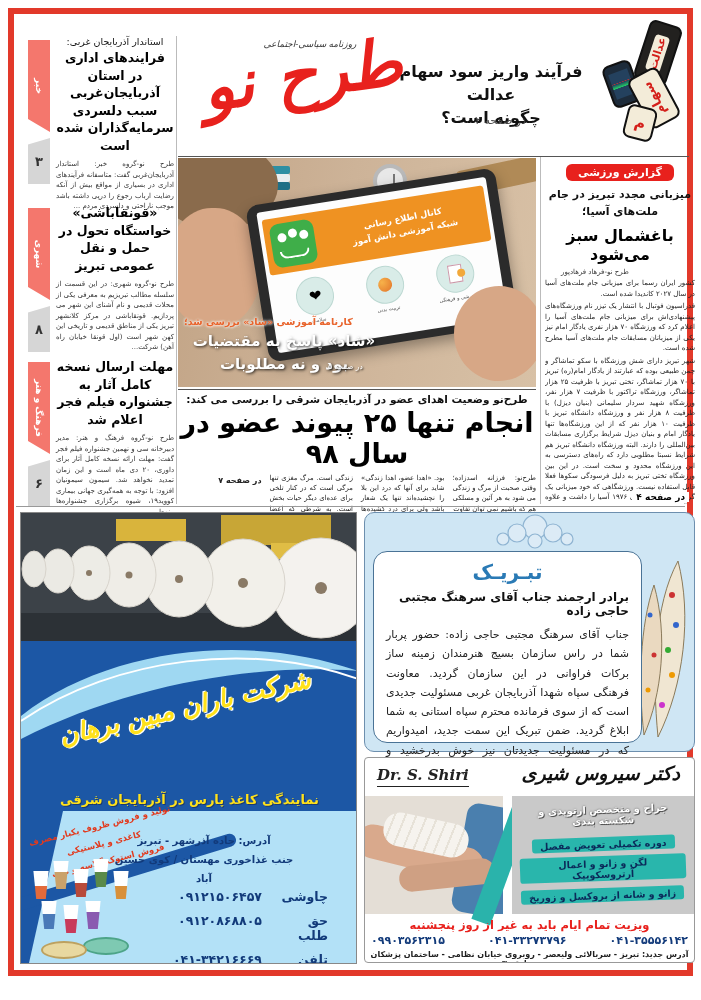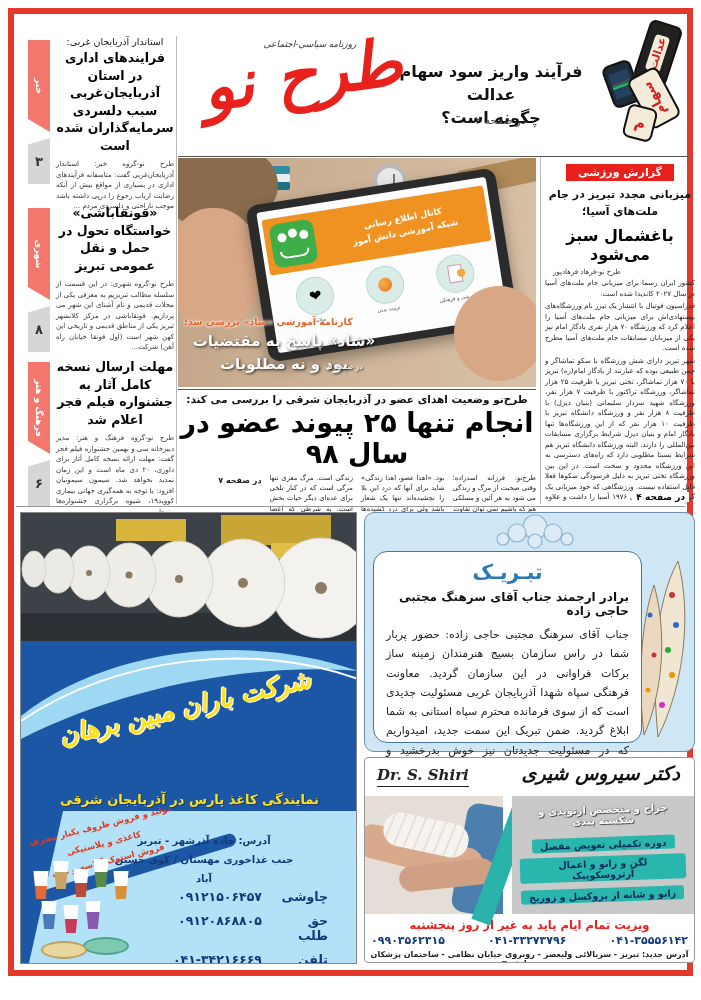--- a/index.html
+++ b/index.html
@@ -66,24 +66,24 @@
   .app .cap { font-size:5px; color:#555; margin-top:2px; }
   .ball1 { width:14px; height:14px; border-radius:50%; background:radial-gradient(circle at 30% 30%, #f7b24a, #e2732a); }
   .cert { width:14px; height:18px; background:#fff; border:1px solid #c9a; position:relative; }
   .cert i { position:absolute; right:-4px; top:4px; width:8px; height:8px; border-radius:50%; background:#f2a93b; }
   .ov-kicker { position:absolute; left:6px; bottom:60px; color:#e8632b; font-size:9.5px; font-weight:bold; text-shadow:0 0 3px #fff,0 0 3px #fff; }
   .ov-head { position:absolute; left:6px; bottom:12px; width:200px; color:#fff; font-size:15px; font-weight:bold; line-height:1.5; text-shadow:1px 1px 3px rgba(0,0,0,.8); text-align:center; }
   .ov-ref { position:absolute; left:150px; bottom:16px; color:#fff; font-size:7.5px; text-shadow:1px 1px 2px #000; }
 
   
   .sports { position:absolute; left:545px; top:158px; width:150px; height:346px; overflow:hidden; }
-  .sp-label { width:108px; margin:6px auto 6px; background:#e8211d; color:#fff; font-weight:bold; font-size:11px; text-align:center; border-radius:0; padding:2px 0; }
+  .sp-label { width:108px; margin:6px auto 6px; background:#e8211d; color:#fff; font-weight:bold; font-size:11px; text-align:center; border-radius:6px; padding:2px 0; }
   .sp-kicker { font-size:11px; font-weight:bold; color:#111; text-align:center; line-height:1.5; }
   .sp-head { font-size:16px; font-weight:bold; color:#000; text-align:center; margin:6px 0 4px; }
-  .sp-byline { font-size:7px; color:#333; text-align:left; padding-left:8px; margin-bottom:2px; }
+  .sp-byline { font-size:7px; color:#333; text-align:left; padding-left:8px; margin-bottom:2px;margin-left:8px; }
   .sp-body { font-size:7px; color:#222; line-height:1.5; text-align:justify; height:242px; overflow:hidden; }
   .sp-body p { margin-bottom:2px; }
   .sp-ref { position:absolute; bottom:2px; right:6px; background:#fff; font-size:9px; font-weight:bold; color:#000; padding:0 4px; }
 
   
   .organ { position:absolute; left:178px; top:389px; width:358px; height:113px; border-top:1px solid #555; padding-top:3px; }
   .or-kicker { text-align:center; font-size:10.5px; font-weight:bold; color:#111; }
   .or-head { text-align:center; font-size:27px; font-weight:bold; color:#000; margin:2px 0 4px; }
   .or-cols { display:flex; gap:8px; }
   .or-col { flex:1; font-size:6.8px; color:#222; line-height:1.5; text-align:justify; }

